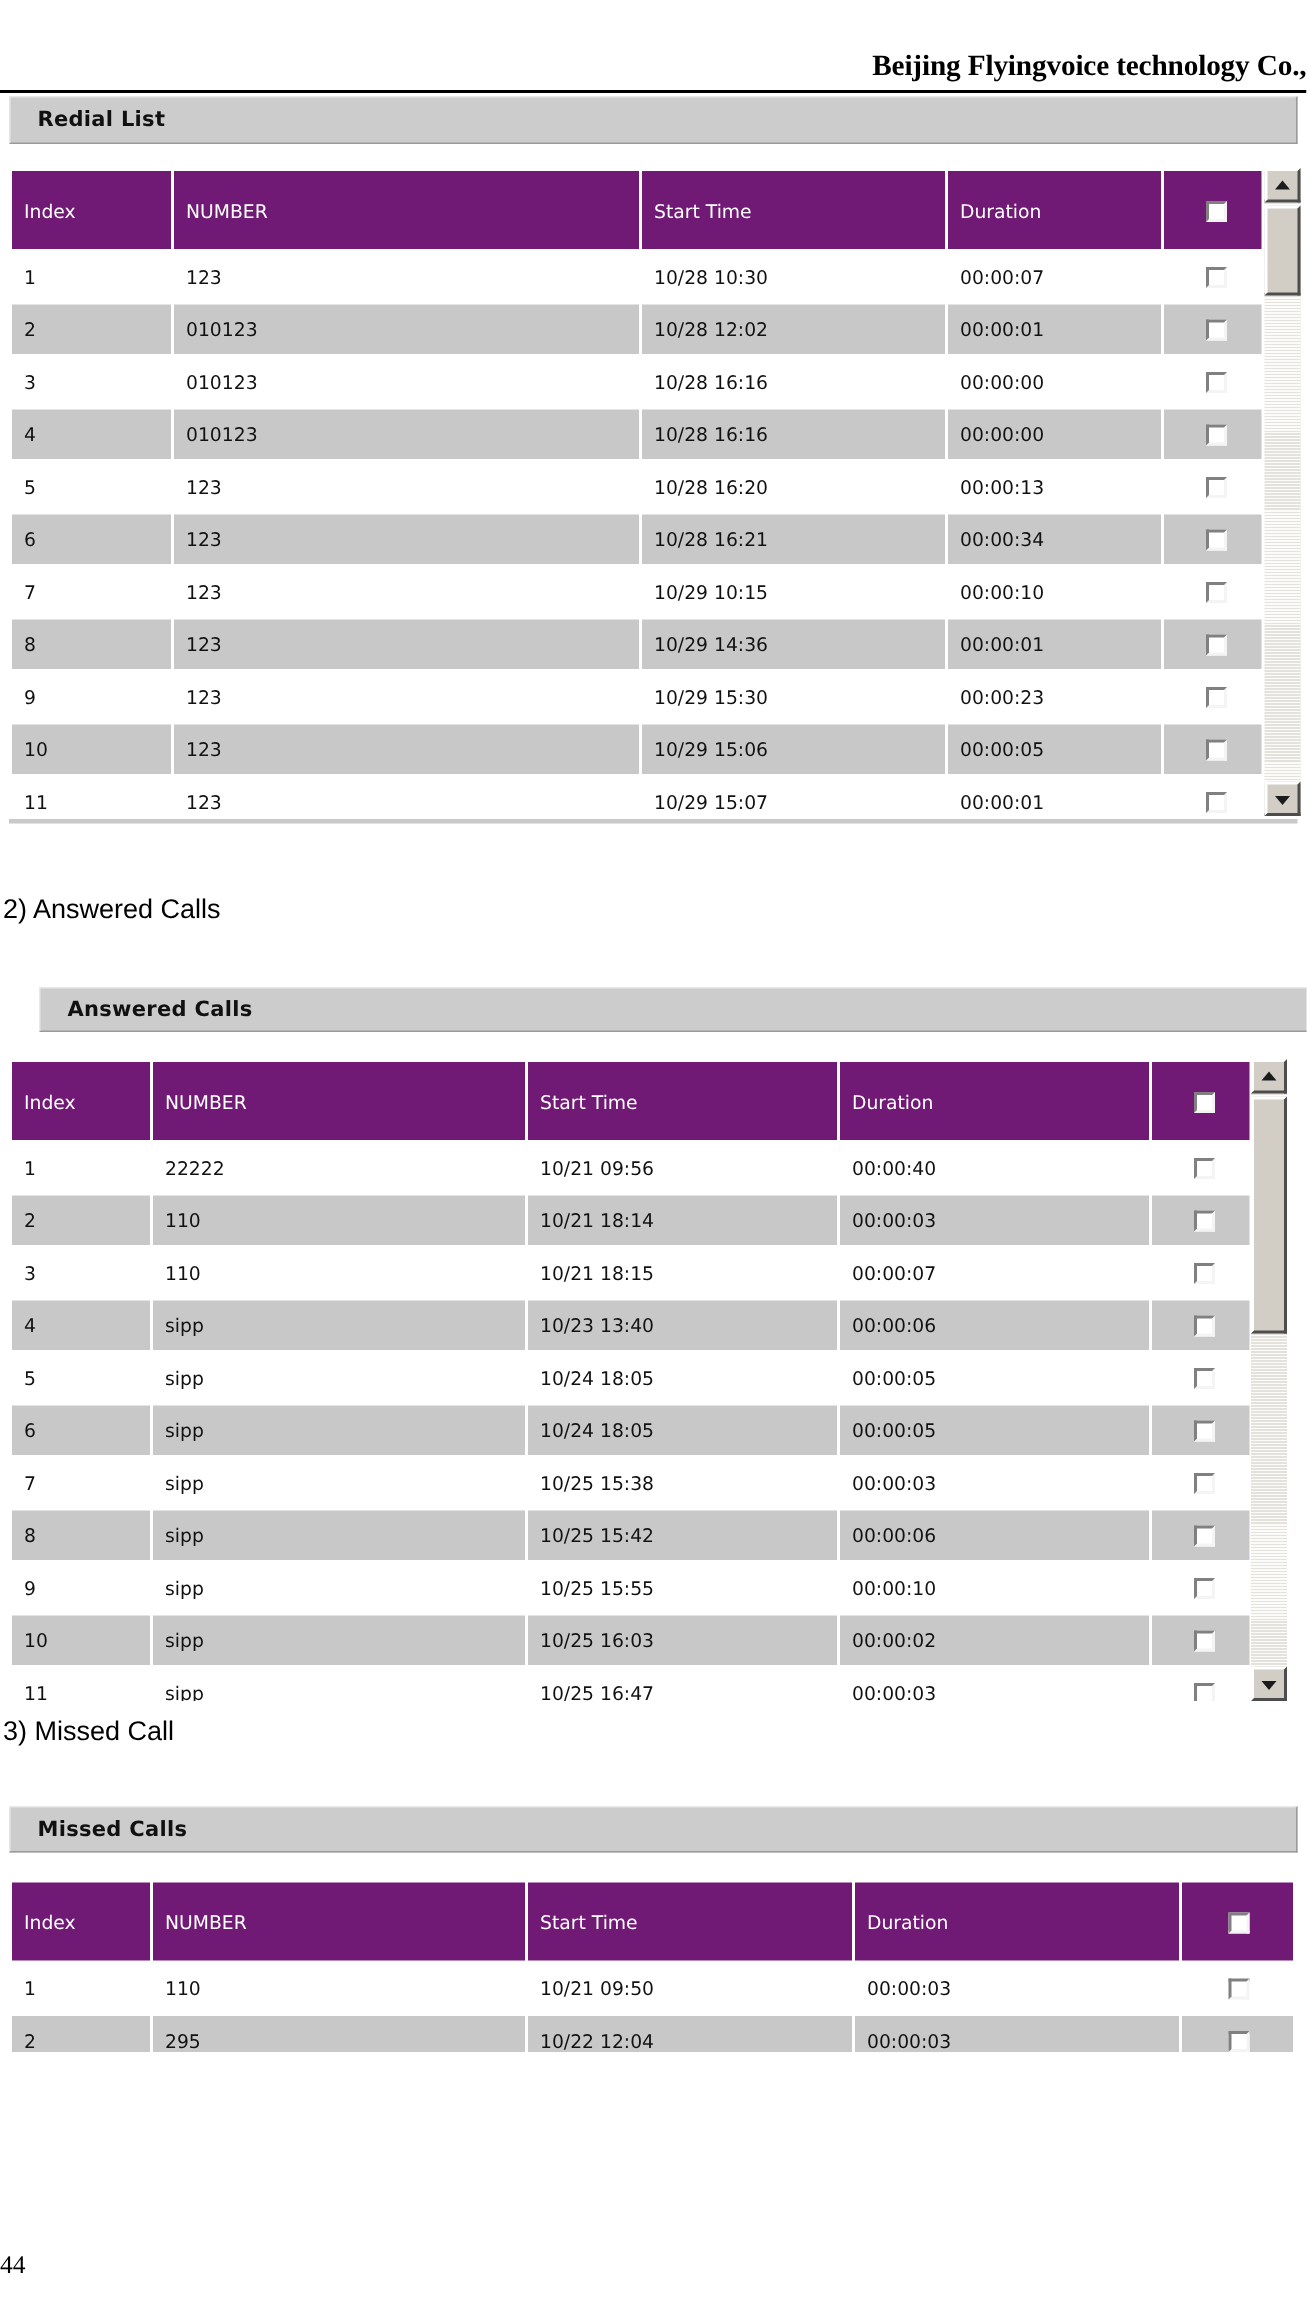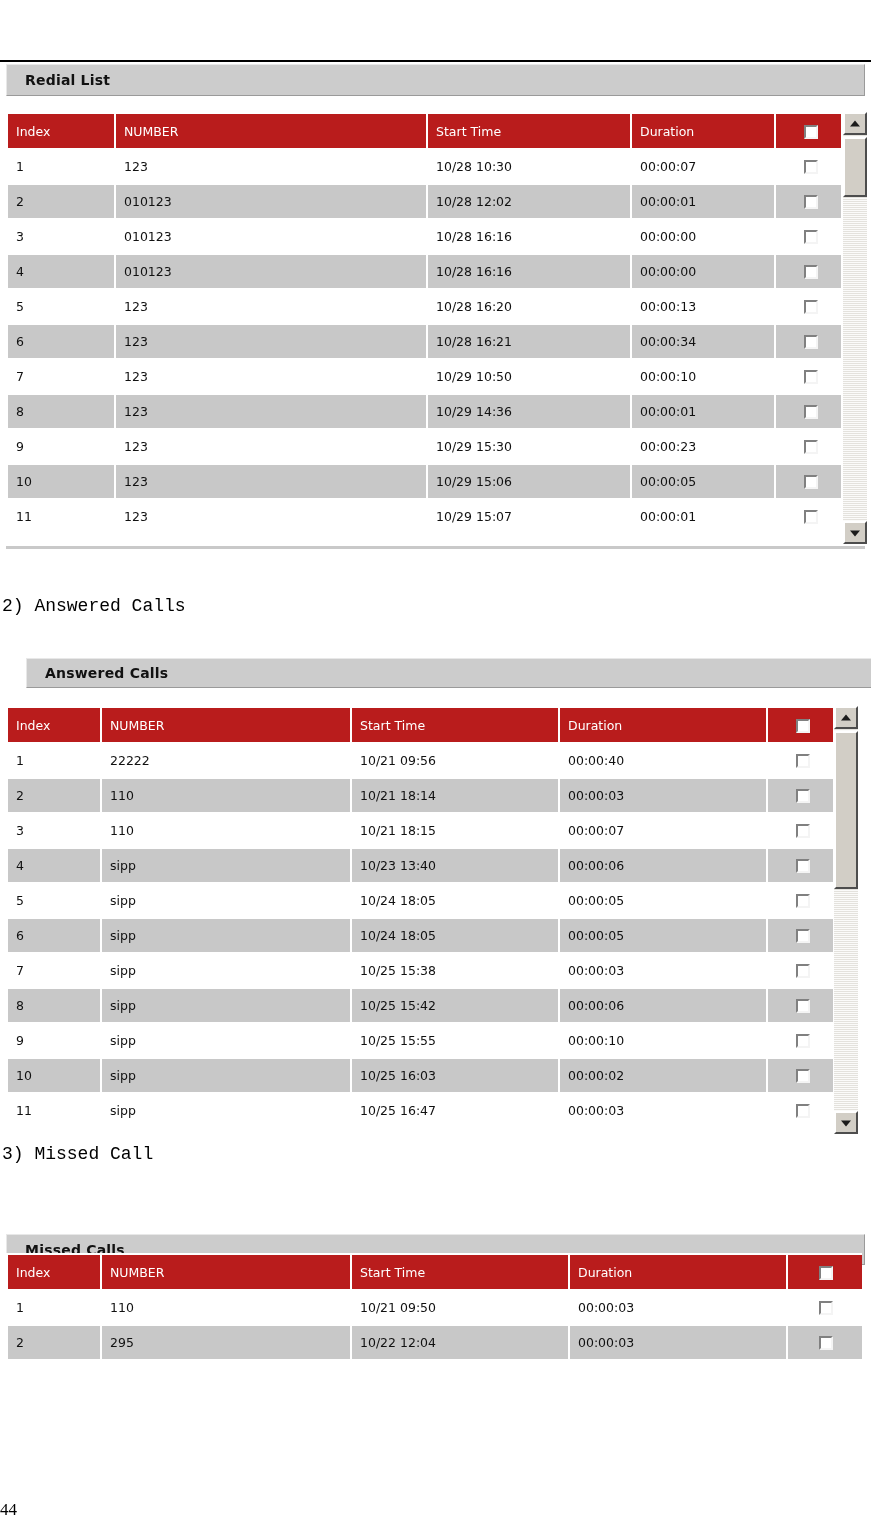--- a/index.html
+++ b/index.html
@@ -66,21 +66,21 @@
     font-family: "DejaVu Sans", sans-serif;
     font-weight: bold;
     font-size: 14px;
     color: #111;
     letter-spacing: 0.2px;
   }
 
   
   .caption {
     position: absolute;
-    font-family: Liberation Mono, monospace;
+    font-family: Liberation Sans, sans-serif;
     font-size: 18px;
     color: #000;
     white-space: nowrap;
   }
 
   
   .table-wrap {
     position: absolute;
     overflow: hidden;
     background: #ffffff;
@@ -95,23 +95,23 @@
   .calltable td {
     padding: 0 0 0 8px;
     height: 33px;
     vertical-align: middle;
     color: #111;
     overflow: hidden;
     white-space: nowrap;
     box-sizing: border-box;
   }
   .calltable thead td {
-    background: #b91c1c;
+    background: #701a75;
     color: #ffffff;
-    height: 34px;
+    height: 52px;
   }
   .calltable tbody tr.odd td { background: #ffffff; }
   .calltable tbody tr.even td { background: #c8c8c8; }
 
   .calltable td.c-check {
     padding: 0;
     text-align: center;
   }
 
   
@@ -197,20 +197,21 @@
     font-size: 17px;
     color: #000;
   }
 </style>
 </head>
 <body>
 
 <div class="page-header">
 
 
+  <div class="company-title">Beijing Flyingvoice technology Co.,</div>
   <div class="header-rule"></div>
 </div>
 
 <div class="section-bar" style="left:6px; top:64px; width:859px; height:32px;">
   <span>Redial List</span>
 </div>
 
 <div class="table-wrap" style="left:6px; top:112px; width:835px; height:432px;">
   <table class="calltable" style="width:835px;">
     <colgroup>
@@ -270,21 +271,21 @@
         <tr class="even">
           <td>6</td>
           <td>123</td>
           <td>10/28 16:21</td>
           <td>00:00:34</td>
           <td class="c-check"><span class="cbx"></span></td>
         </tr>
         <tr class="odd">
           <td>7</td>
           <td>123</td>
-          <td>10/29 10:50</td>
+          <td>10/29 10:15</td>
           <td>00:00:10</td>
           <td class="c-check"><span class="cbx"></span></td>
         </tr>
         <tr class="even">
           <td>8</td>
           <td>123</td>
           <td>10/29 14:36</td>
           <td>00:00:01</td>
           <td class="c-check"><span class="cbx"></span></td>
         </tr>
@@ -438,21 +439,21 @@
     <i></i>
   </div>
   <div class="sb-thumb" style="top:25px; height:158px;"></div>
   <div class="sb-btn down">
     <i></i>
   </div>
 </div>
 
 <div class="caption" style="left:2px; top:1144px;">3) Missed Call</div>
 
-<div class="section-bar" style="left:6px; top:1204px; width:859px; height:31px;margin-top:30px;">
+<div class="section-bar" style="left:6px; top:1204px; width:859px; height:31px;">
   <span>Missed Calls</span>
 </div>
 
 <div class="table-wrap" style="left:6px; top:1253px; width:856px; height:115px;">
   <table class="calltable" style="width:856px;">
     <colgroup>
       <col style="width:92px">
         <col style="width:248px">
         <col style="width:216px">
       <col style="width:216px">

